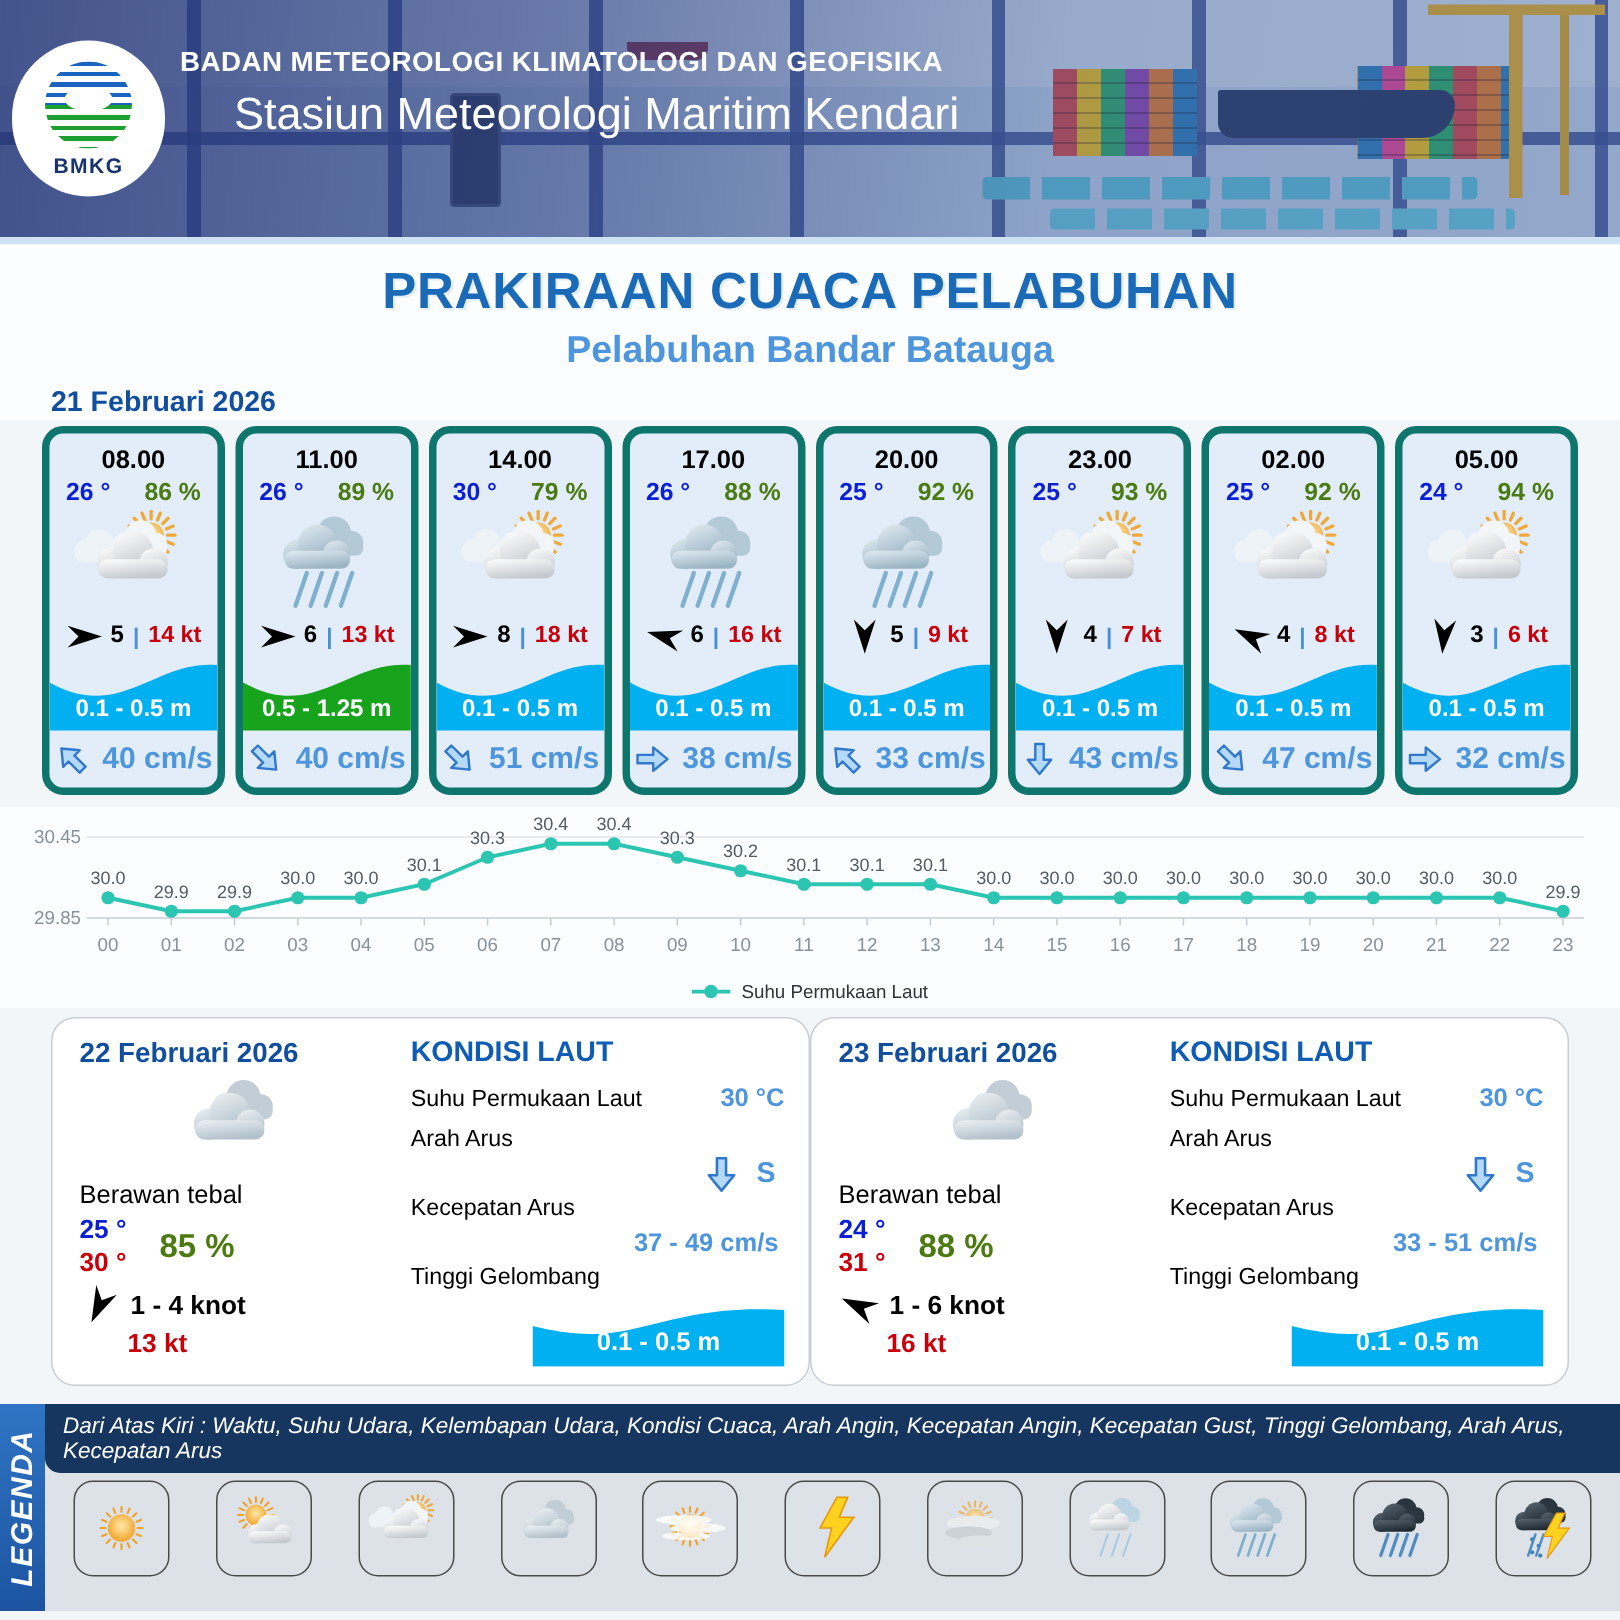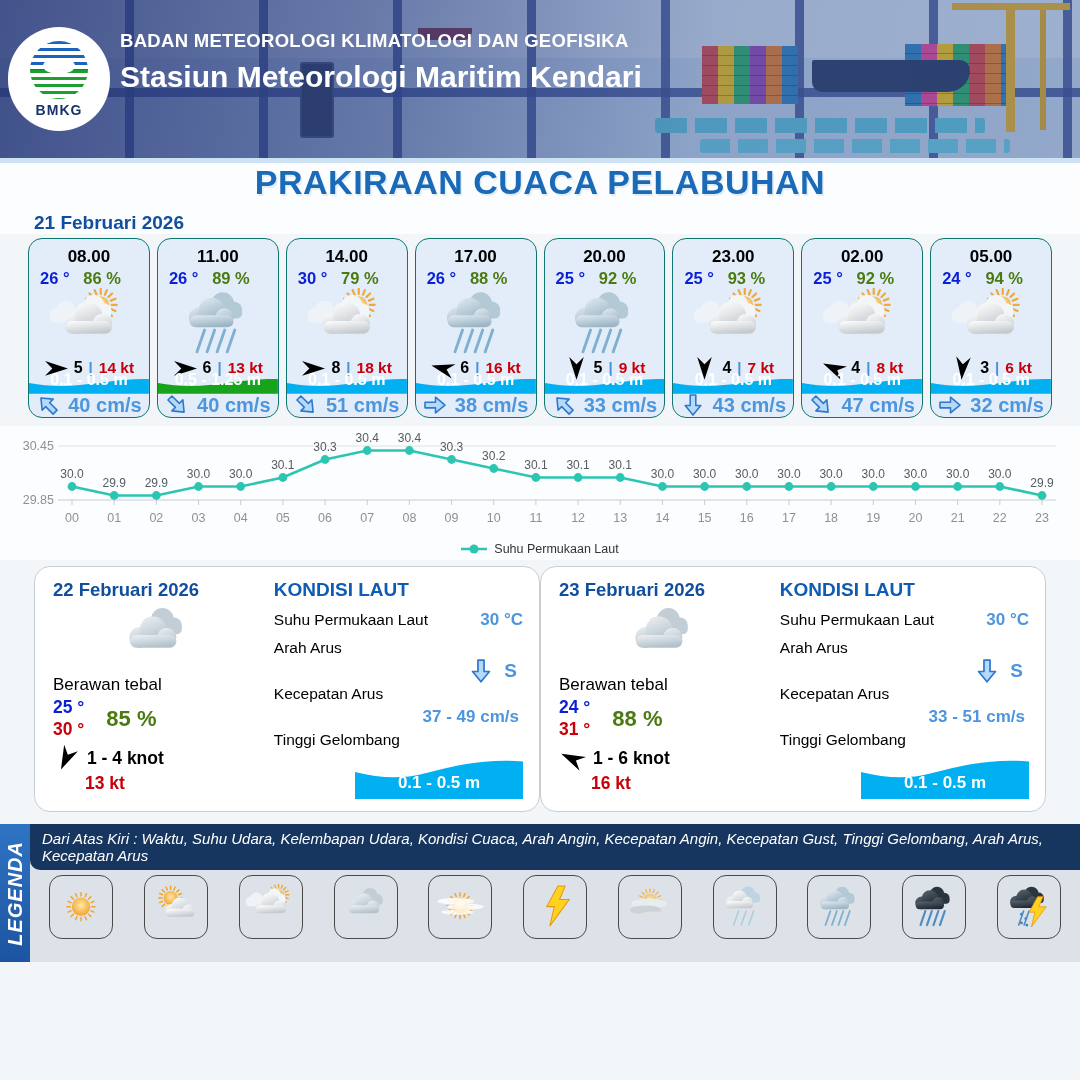--- a/index.html
+++ b/index.html
@@ -37,38 +37,38 @@
   .banner-content { position:relative; z-index:3; height:100%; }
   .logo-pill { position:absolute; left:8px; top:27px; width:102px; height:104px; background:#fff;
     border-radius: 52px; display:flex; flex-direction:column; align-items:center; justify-content:center; gap:3px; }
   .bmkg-mark { width:58px; height:58px; border-radius:50%; overflow:hidden; position:relative; }
   .bmkg-top { height:50%; background: repeating-linear-gradient(#1a64c0 0 3px, #ffffff 3px 7px); }
   .bmkg-bot { height:50%; background: repeating-linear-gradient(#1d9e31 0 3px, #ffffff 3px 7px); }
   .bmkg-cloud { position:absolute; left:13px; top:17px; width:32px; height:16px; background:#fff; border-radius:50%; }
   .bmkg-text { font-size:14px; font-weight:bold; color:#16336e; letter-spacing:1px; }
   .banner-text { position:absolute; left:120px; top:30px; color:#fff; }
   .banner-agency { font-size:18.5px; font-weight:bold; letter-spacing:.3px; }
-  .banner-station { font-size:30px; font-weight:bold; margin-top:8px; }
+  .banner-station { font-size:30px; font-weight:normal; margin-top:8px;margin-left:36px; }
   .banner-address { font-size:16.5px; margin-top:10px; }
   .banner-sep { height:5px; background:#cfe2f4; }
 
   
-  .title-section { background:#fbfdfe; text-align:center; }
+  .title-section { background:#fbfdfe; text-align:center; padding-top:12px; }
   .main-title { font-size:34px; font-weight:800; color:#1a6ab8; letter-spacing:.5px; text-shadow: 1.5px 1.5px 0 #e3edf6; }
   .sub-title { font-size:25px; font-weight:bold; color:#4d96dd; margin-top:5px; }
   .validity { margin-top:11px; font-size:17px; color:#000; display:flex; justify-content:center; gap:70px; }
   .validity b { font-weight:bold; }
   .day1-date { margin:10px 0 4px 34px; font-size:19px; font-weight:bold; color:#114f9e; }
 
   
   .cards-row { display:flex; gap:7px; margin:2px 28px 0 28px; }
-  .slot-card { flex:1; height:180px; background:#e2edf9; border:1px solid #0f766e; border-radius:14px;
+  .slot-card { flex:1; height:246px; background:#e2edf9; border:5px solid #0f766e; border-radius:14px;
     overflow:hidden; display:flex; flex-direction:column; position:relative; }
   .slot-time { text-align:center; font-size:17px; font-weight:bold; color:#000; margin-top:8px; }
-  .slot-th { display:flex; justify-content:space-between; padding:2px 28px 0 11px; }
+  .slot-th { display:flex; justify-content:space-between; padding:2px 11px 0 11px; }
   .slot-temp { color:#0b1fd4; font-weight:bold; font-size:16.5px; }
   .slot-rh { color:#4b7a10; font-weight:bold; font-size:16.5px; }
   .slot-icon { height:82px; display:flex; align-items:center; justify-content:center; }
   .slot-wind { display:flex; align-items:center; justify-content:center; gap:5px; height:28px; }
   .slot-wind .w-num { font-size:16px; font-weight:bold; color:#000; }
   .slot-wind .w-div { color:#4a90d9; font-weight:bold; font-size:15px; margin:0 1px; }
   .slot-wind .w-gust { font-size:15.5px; font-weight:bold; color:#c9000a; white-space:nowrap; }
   .slot-wave { position:relative; height:56px; margin-top:auto; }
   .slot-wave svg { position:absolute; inset:0; width:100%; height:100%; }
   .slot-wave .wv-text { position:absolute; bottom:5px; width:100%; text-align:center;
@@ -177,20 +177,21 @@
     <div class="banner-text">
       <div class="banner-agency">BADAN METEOROLOGI KLIMATOLOGI DAN GEOFISIKA</div>
       <div class="banner-station">Stasiun Meteorologi Maritim Kendari</div>
     </div>
   </div>
 </div>
 <div class="banner-sep"></div>
 
 <div class="title-section">
   <div class="main-title">PRAKIRAAN CUACA PELABUHAN</div>
+  <div class="sub-title">Pelabuhan Bandar Batauga</div>
   <div class="day1-date" style="text-align:left;">21 Februari 2026</div>
 </div>
 
 <div class="cards-row" id="cards-row">
   <div class="slot-card">
     <div class="slot-time">08.00</div>
     <div class="slot-th">
       <span class="slot-temp">26 °</span>
       <span class="slot-rh">86 %</span>
     </div>

